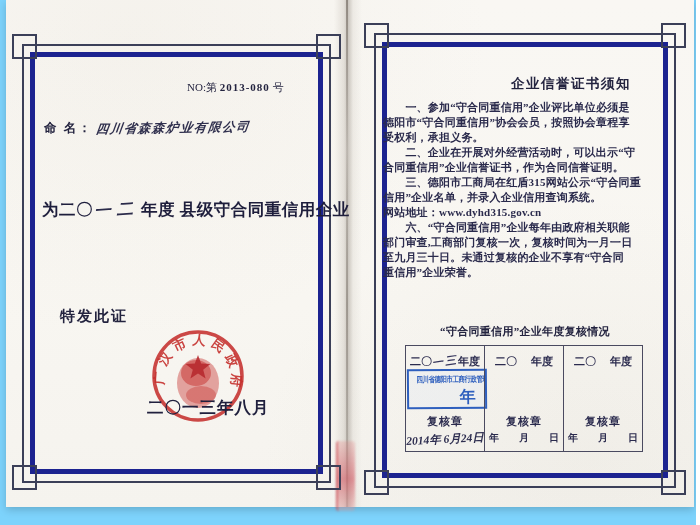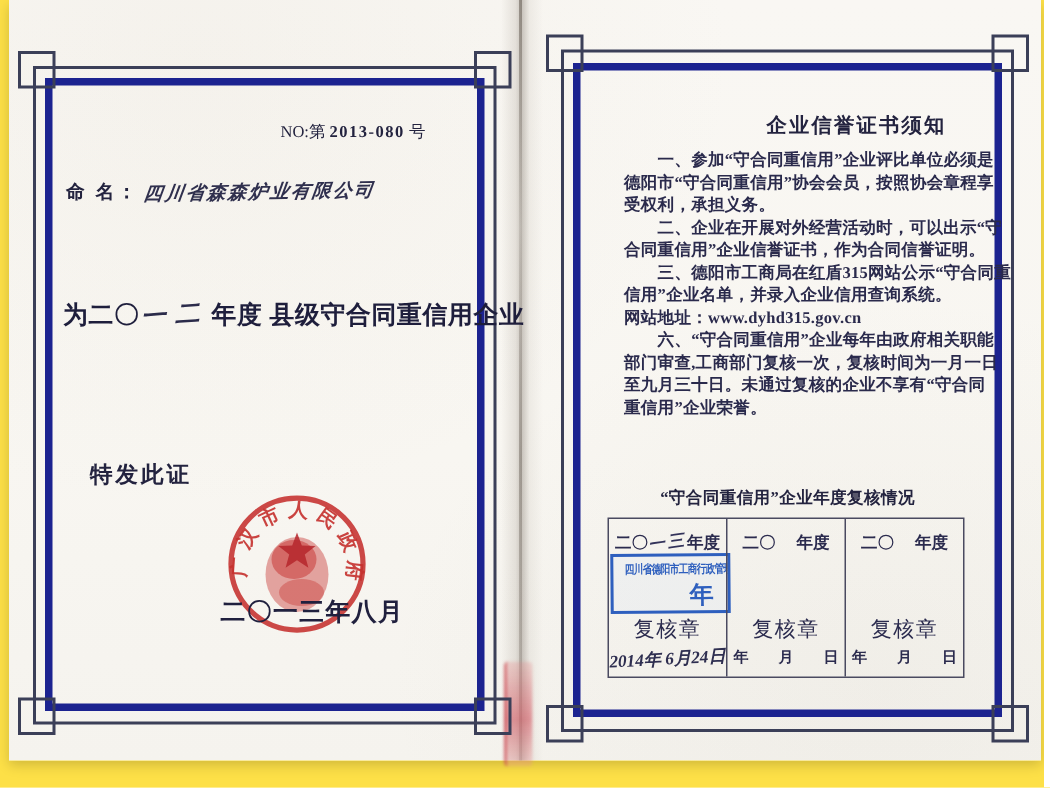--- a/index.html
+++ b/index.html
@@ -1,18 +1,18 @@
 <!DOCTYPE html>
 <html><head>
 <meta charset="utf-8">
 <style>
   html,body{margin:0;padding:0;}
   .canvas{
     position:relative; width:696px; height:525px; overflow:hidden;
-    background:#fde047;
+    background:#7dd3fc;
     font-family:"Liberation Serif","DejaVu Serif",serif;
   }
   .paper{
     position:absolute; left:6px; top:0; width:688px; height:507px;
     background:
       radial-gradient(ellipse at 18% 8%, rgba(205,195,175,0.10), transparent 45%),
       radial-gradient(ellipse at 85% 90%, rgba(190,185,170,0.10), transparent 40%),
       linear-gradient(180deg,#f9f7f3 0%, #f8f6f1 60%, #f5f3ee 100%);
     box-shadow:0 3px 8px rgba(0,0,0,0.18);
   }
@@ -65,21 +65,21 @@
   .seal{position:absolute; left:150px; top:328px; width:96px; height:96px; filter:blur(0.4px); z-index:1;}
   .date-line{
     position:absolute; left:147px; top:397px; font-size:16.5px; font-weight:700;
     letter-spacing:1px; color:#20203e; z-index:2; white-space:nowrap;text-align:center;
   }
   
   .r-title{
     position:absolute; left:374px; top:75px; width:302px; text-align:center;
     font-size:13.5px; font-weight:700; letter-spacing:1.5px; color:#23233f;padding-left:46px;
   }
-  .r-body{position:absolute; left:416px; top:100px; width:248px; color:#2a2a4c;}
+  .r-body{position:absolute; left:383px; top:100px; width:248px; color:#2a2a4c;}
   .r-body .bl{font-size:11px; line-height:15px; font-weight:700; white-space:nowrap; letter-spacing:0.2px;}
   .review-title{
     position:absolute; left:374px; top:324px; width:302px; text-align:center;
     font-size:11px; font-weight:700; color:#23233f; letter-spacing:0.3px;
   }
   .review-table{
     position:absolute; left:405px; top:345px; width:238px; height:107px;
     box-sizing:border-box; border:1.5px solid #4a4a60; display:flex; background:transparent;
   }
   .t-col{flex:1; position:relative; text-align:center;}
@@ -87,21 +87,21 @@
   .year-head{margin-top:8px; font-size:11px; font-weight:700; color:#2b2b4e; white-space:nowrap;}
   .year-head .gap{display:inline-block; width:14px;}
   .hand-year-sm{display:inline-block; transform:rotate(-8deg); font-style:italic; color:#33335a; letter-spacing:2px;}
   .blue-stamp{
     position:absolute; left:1px; top:23px; width:76px; height:36px;
     border:2px solid #2e5fbe; color:#2e5fbe; transform:rotate(-0.5deg);
     background:rgba(215,228,250,0.20); overflow:hidden;
   }
   .blue-stamp .l1{font-size:8px; white-space:nowrap; transform:scaleX(0.80); transform-origin:center; margin-top:3px; letter-spacing:-0.5px; font-weight:700;}
   .blue-stamp .l2{font-size:16px; font-weight:700; letter-spacing:1.5px; margin-top:2px;margin-left:43px;}
-  .seal-label{position:absolute; bottom:22px; width:100%; font-size:14px; font-weight:400; color:#2b2b4e; letter-spacing:1px;}
+  .seal-label{position:absolute; bottom:22px; width:100%; font-size:11px; font-weight:700; color:#2b2b4e; letter-spacing:1px;}
   .date-row{position:absolute; bottom:6px; width:100%; font-size:10px; font-weight:700; color:#2b2b4e;}
   .hand-date{
     position:absolute; bottom:4px; width:100%; font-size:11.5px; font-weight:700;
     color:#2e2e50; transform:rotate(-3deg); font-style:italic; white-space:nowrap;
   }
 </style>
 </head>
 <body>
 
 <div class="canvas">

